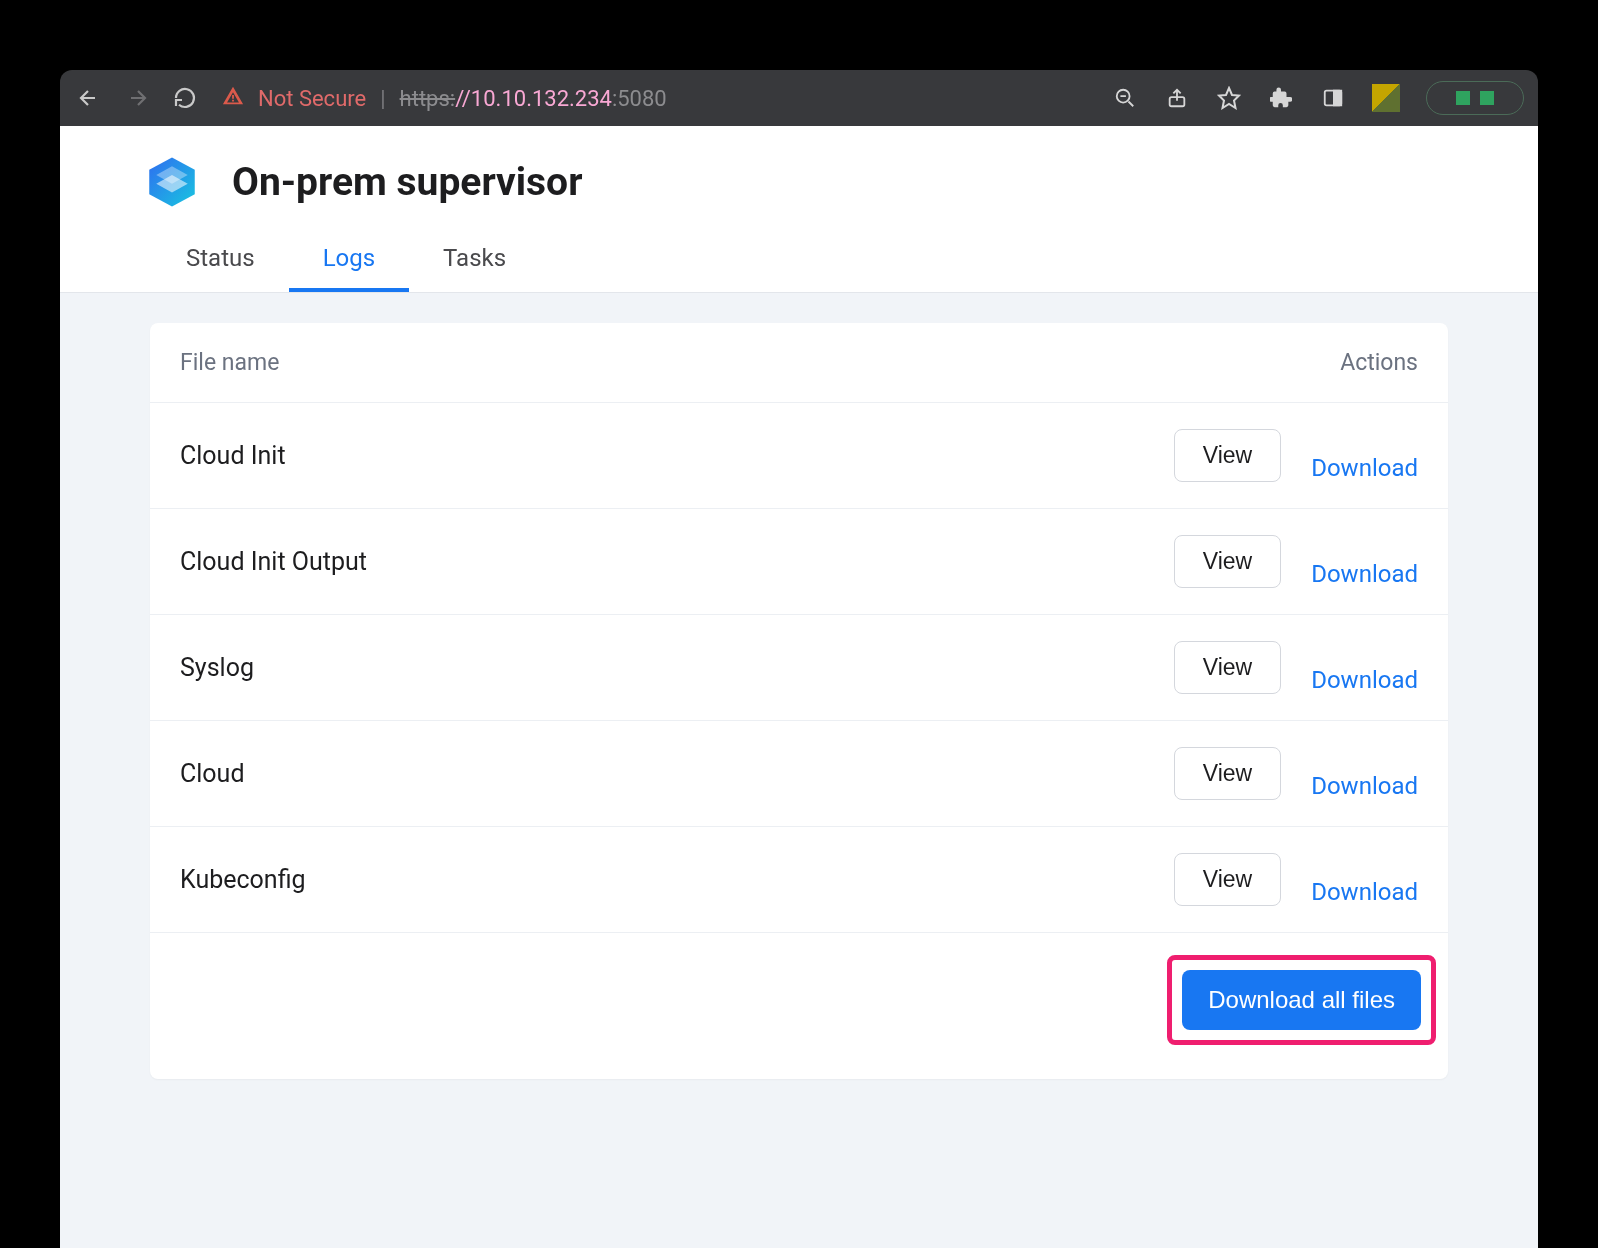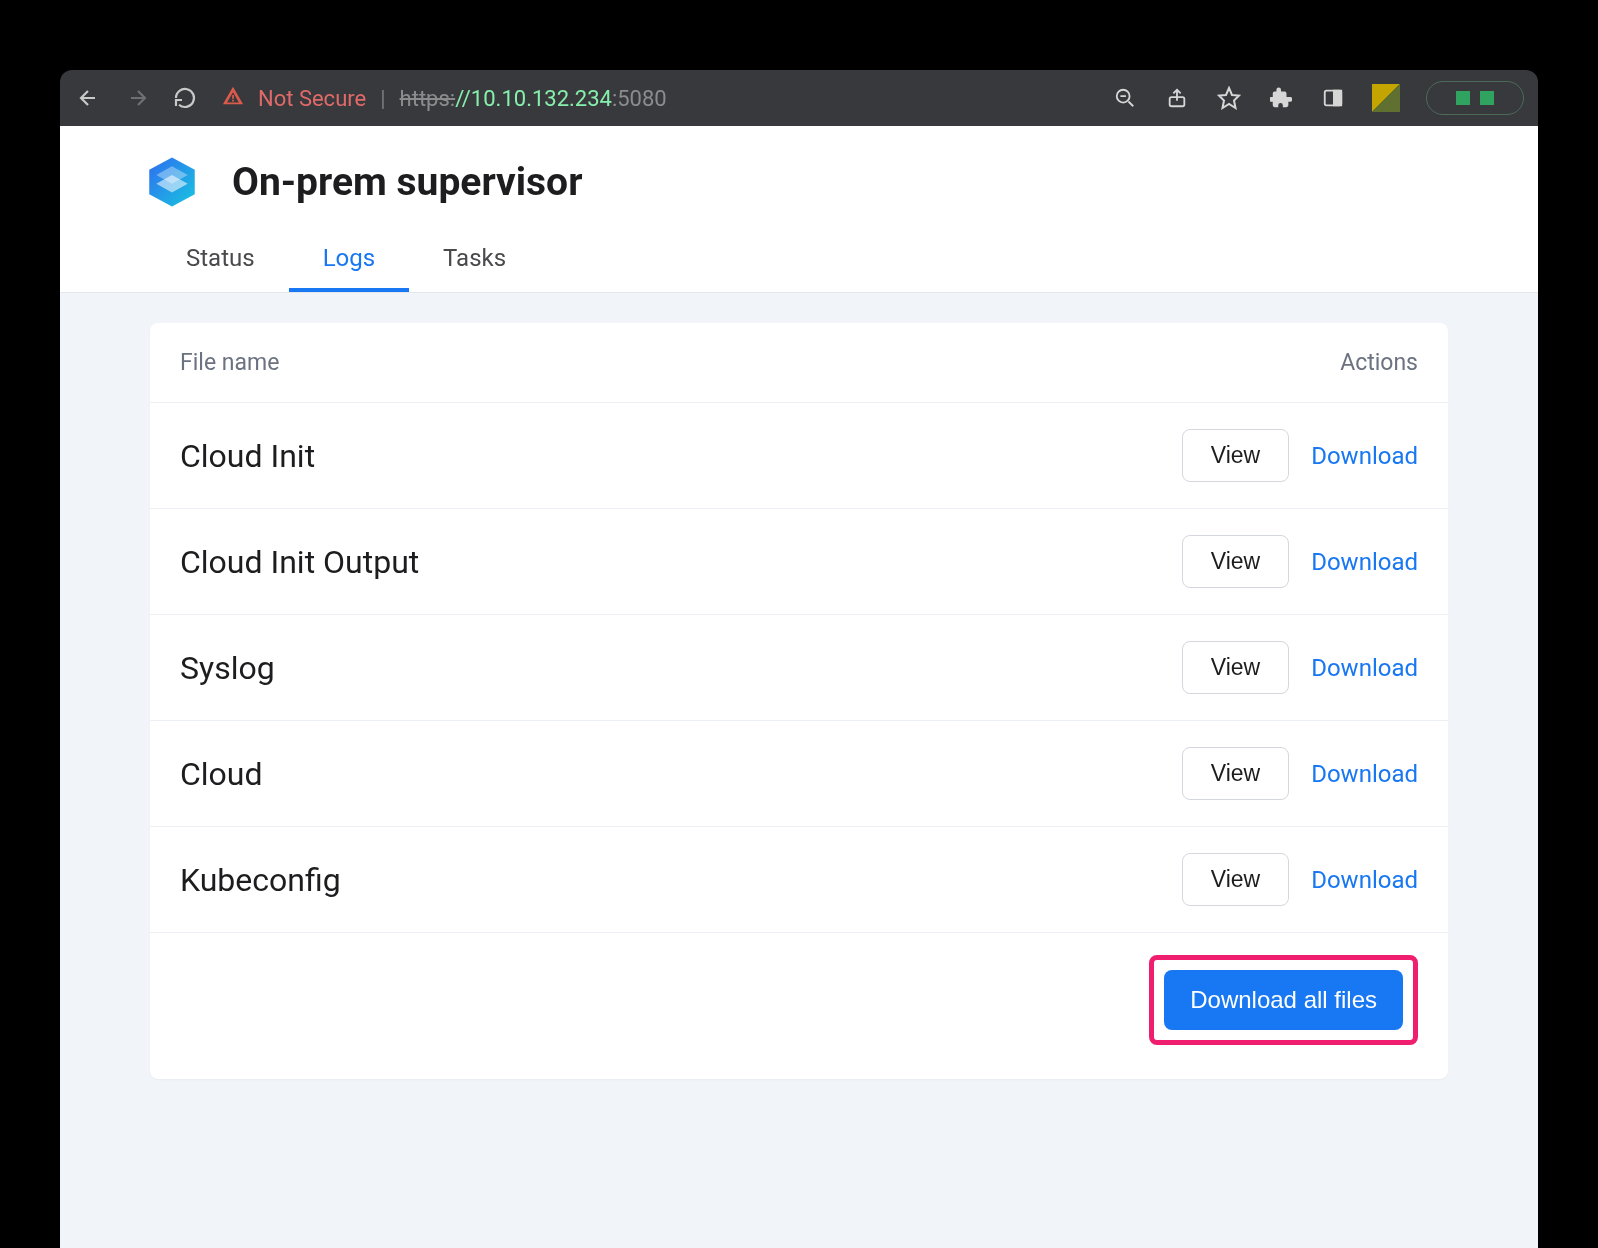--- a/index.html
+++ b/index.html
@@ -33,21 +33,21 @@
     display:flex;
     align-items:center;
     gap:14px;
     color:#c9c9c9;
     font-size:22px;
     margin-left:4px;
   }
   .not-secure { color:#e06a6a; font-size:22px; }
   .pipe { color:#7a7a7d; }
   .url-https { color:#8c8c8f; text-decoration: line-through; }
-  .url-host { color:#86efac; }
+  .url-host { color:#f9a8d4; }
   .url-port { color:#8c8c8f; }
   .chrome-right { margin-left:auto; display:flex; align-items:center; gap:26px; }
   .chrome-icon { width:26px; height:26px; display:flex; align-items:center; justify-content:center; color:#d6d6d6; }
   .profile-sq { width:28px; height:28px; background:linear-gradient(135deg,#c4a500 0 50%, #5f7030 50% 100%); }
   .pill {
     width:98px; height:34px; border-radius:20px; border:1.5px solid #4b6b58;
     display:flex; align-items:center; justify-content:center; gap:10px;
   }
   .pill-dot { width:14px; height:14px; background:#2fa35f; }
   
@@ -83,29 +83,29 @@
   .card {
     background:#fff; border-radius:8px;
     box-shadow: 0 1px 2px rgba(0,0,0,0.04);
   }
   .card-header, .row {
     display:flex; align-items:center; justify-content:space-between;
     padding: 26px 30px;
     border-bottom:1px solid #eceff3;
   }
   .card-header { color:#6b7280; font-size:23px; }
-  .row-name { font-size:32px; color:#1d1d1f; }
-  .row-actions { display:flex; align-items:center; gap:22px; }
+  .row-name { font-size:25px; color:#1d1d1f; }
+  .row-actions { display:flex; align-items:flex-end; gap:30px; }
   .btn-view {
     background:#fff; border:1px solid #d4d7dd; border-radius:8px;
     padding: 12px 28px; font-size:23px; color:#1d1d1f; cursor:pointer;
   }
   .link-dl { color:#1877f2; font-size:24px; cursor:pointer; text-decoration:none; }
   .footer-row {
-    display:flex; justify-content:flex-end; padding:22px 30px 34px 30px;
+    display:flex; justify-content:flex-end; padding:22px 12px 34px 30px;
   }
   .highlight-box {
     border:5px solid #ef1e6f; border-radius:8px; padding:10px;
   }
   .btn-primary {
     background:#1877f2; color:#fff; border:none; border-radius:8px;
     padding:16px 26px; font-size:24px; cursor:pointer;
   }
 </style>
 </head>

